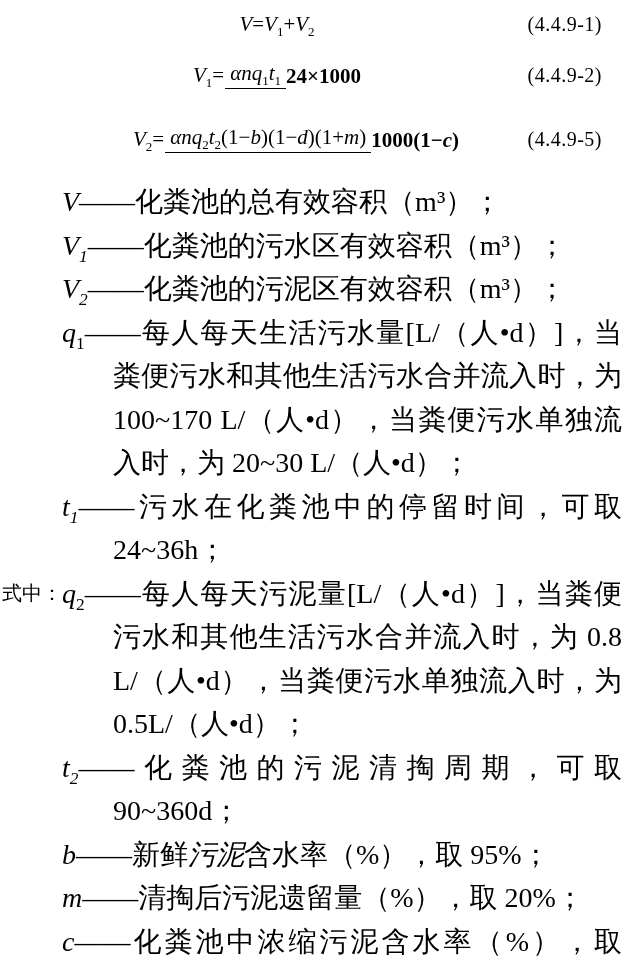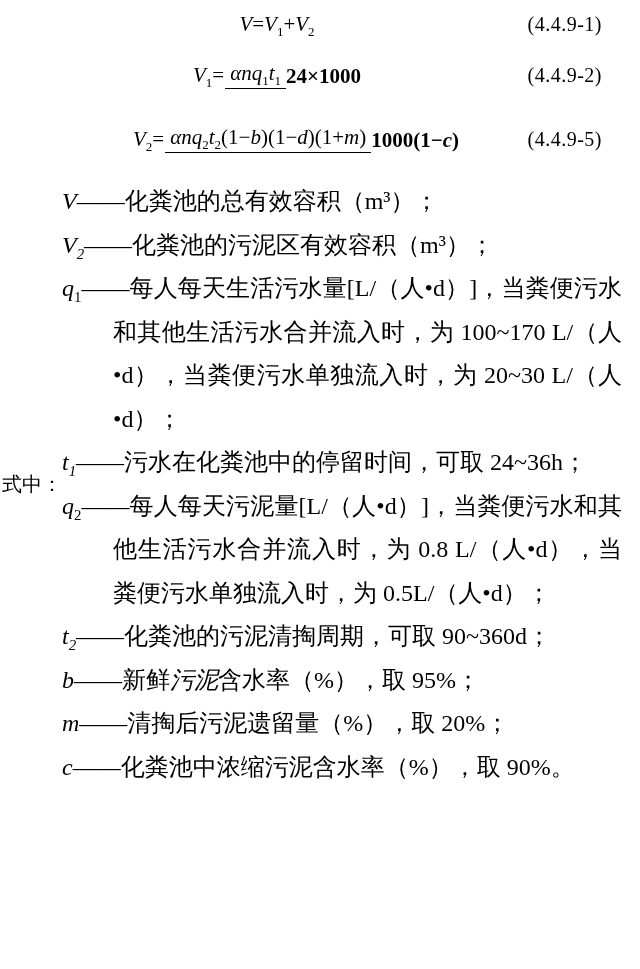--- a/index.html
+++ b/index.html
@@ -73,21 +73,21 @@
   }
   .where-label {
     flex: none;
     width: 60px;
     font-size: 20px;
     line-height: 43.5px;
     white-space: nowrap;
   }
   .defs { flex: 1; min-width: 0; }
   .def-entry {
-    font-size: 24px;
+    font-size: 28px;
     line-height: 43.5px;
     text-align: justify;
     padding-left: 51px;
     text-indent: -51px;
   }
   .def-entry .sym { font-style: italic; }
   .def-entry .dash { letter-spacing: 0; }
 </style>
 </head>
 <body>
@@ -125,20 +125,21 @@
       <span class="eqnum">(4.4.9-5)</span>
     </div>
 
   </div>
 
   <div class="where">
     <span class="where-label">式中：</span>
     <div class="defs" id="defs">
   <div class="def-entry"><span class="sym"><span class="tk-it">V</span></span><span class="dash">——</span><span class="def-text"><span class="tk-up">化粪池的总有效容积（m³）；</span></span></div>
 
+  <div class="def-entry"><span class="sym"><span class="tk-it">V</span><sub class="tk-subit">1</sub></span><span class="dash">——</span><span class="def-text"><span class="tk-up">化粪池的污水区有效容积（m³）；</span></span></div>
 
   <div class="def-entry"><span class="sym"><span class="tk-it">V</span><sub class="tk-subit">2</sub></span><span class="dash">——</span><span class="def-text"><span class="tk-up">化粪池的污泥区有效容积（m³）；</span></span></div>
 
 
 
   <div class="def-entry"><span class="sym"><span class="tk-it">q</span><sub class="tk-sub">1</sub></span><span class="dash">——</span><span class="def-text"><span class="tk-up">每人每天生活污水量[L/（人•d）]，当粪便污水和其他生活污水合并流入时，为 100~170 L/（人•d），当粪便污水单独流入时，为 20~30 L/（人•d）；</span></span></div>
 
   <div class="def-entry"><span class="sym"><span class="tk-it">t</span><sub class="tk-subit">1</sub></span><span class="dash">——</span><span class="def-text"><span class="tk-up">污水在化粪池中的停留时间，可取 24~36h；</span></span></div>
 
   <div class="def-entry"><span class="sym"><span class="tk-it">q</span><sub class="tk-sub">2</sub></span><span class="dash">——</span><span class="def-text"><span class="tk-up">每人每天污泥量[L/（人•d）]，当粪便污水和其他生活污水合并流入时，为 0.8 L/（人•d），当粪便污水单独流入时，为 0.5L/（人•d）；</span></span></div>

